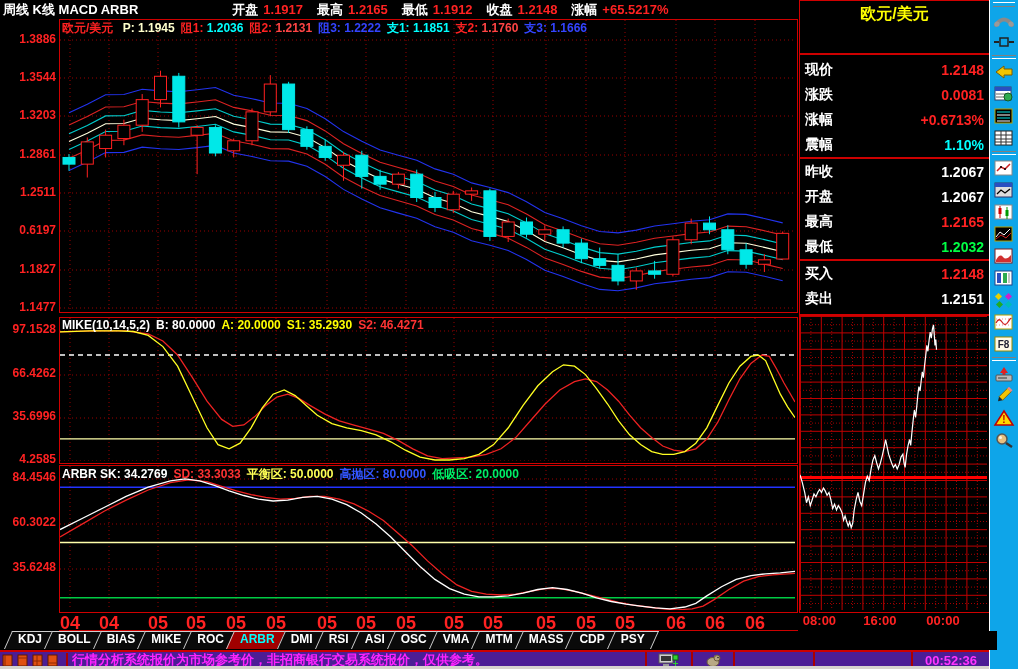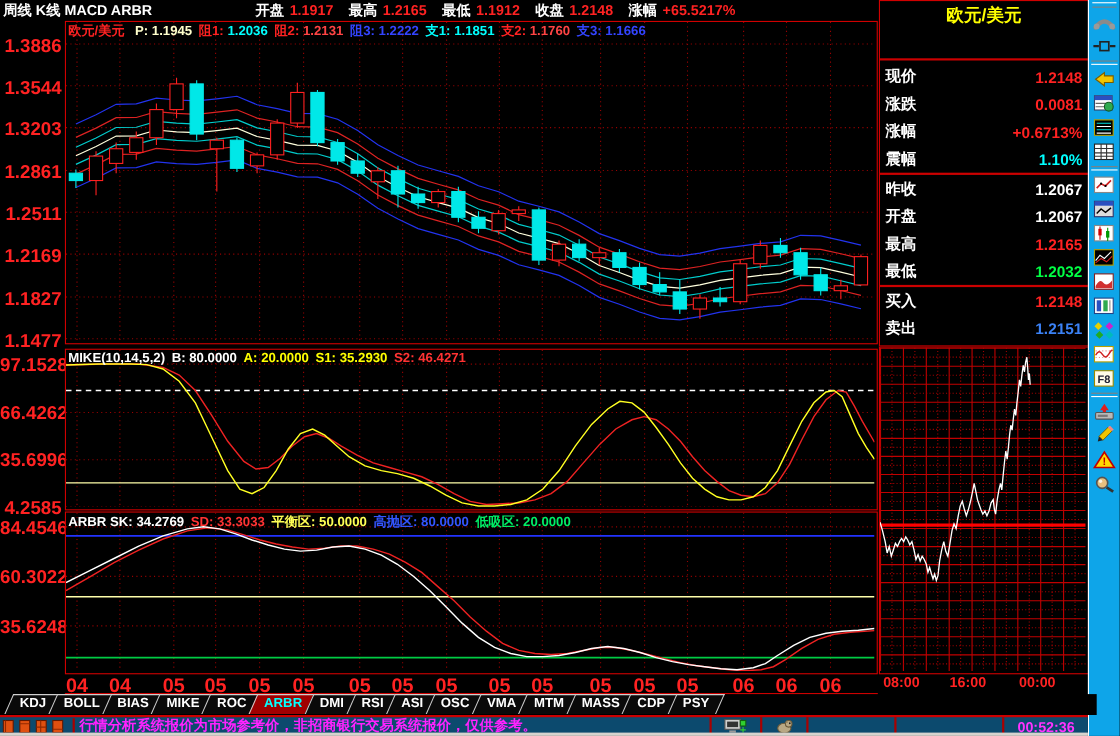--- a/index.html
+++ b/index.html
@@ -12,21 +12,21 @@
   #top-stats{display:flex;margin-left:80px;align-items:center;}
   .tstat-l{color:#fff;font-weight:bold;font-size:13px;margin-left:14px;}
   .tstat-v{color:#ff2222;font-weight:bold;font-size:13px;margin-left:5px;}
   
   .panel{position:absolute;border:1px solid #d00000;background:#000;}
   #main-panel{left:59px;top:19px;width:737px;height:292px;}
   #mike-panel{left:59px;top:317px;width:737px;height:145px;}
   #arbr-panel{left:59px;top:465px;width:737px;height:146px;}
   .panel-header{position:absolute;left:2px;top:0;white-space:nowrap;font-size:12px;font-weight:bold;z-index:5;}
   .ph-item{margin-right:6px;}
-  .ylab{position:absolute;color:#ff2222;font-weight:bold;font-size:17px;width:56px;text-align:right;}
+  .ylab{position:absolute;color:#ff2222;font-weight:bold;font-size:12px;width:56px;text-align:right;}
   #xaxis-row{position:absolute;left:59px;top:612px;width:739px;height:18px;border-bottom:2px solid #cc0000;}
   .xlab{position:absolute;top:1px;color:#ff2222;font-weight:bold;font-size:18px;transform:translateX(-50%);}
   
   #quote-panel{left:799px;top:0;width:189px;height:313px;}
   #q-title{position:absolute;left:0;top:3px;width:100%;text-align:center;color:#ffff00;font-size:16px;font-weight:bold;}
   #q-sub{position:absolute;left:0;top:27px;width:100%;text-align:center;color:#e8e8e8;font-size:15px;font-weight:bold;letter-spacing:1px;}
   #q-sep0{position:absolute;left:0;top:52px;width:100%;height:0;border-top:2px solid #cc0000;}
   #q-rows{position:absolute;left:0;top:56px;width:100%;}
   .q-row{height:25px;display:flex;align-items:center;padding:0 5px;justify-content:space-between;}
   .q-l{color:#fff;font-size:14px;font-weight:bold;}
@@ -42,21 +42,21 @@
   .tb-btn{width:24px;height:22px;margin:0 auto;display:flex;align-items:center;justify-content:center;cursor:pointer;}
   .tb-div{height:2px;border-top:1px solid #808080;border-bottom:1px solid #fff;margin:2px 2px;}
   
   #tabs-row{position:absolute;left:0;top:631px;width:989px;height:19px;display:flex;padding-left:8px;background:#000;}
   .tab{position:relative;height:18px;line-height:17px;padding:0 10px;color:#fff;font-weight:bold;font-size:12px;cursor:pointer;margin-right:-4px;}
   .tab::before{content:"";position:absolute;inset:0;background:#0a0a0a;border:1px solid #cfcfcf;border-bottom:none;transform:skewX(-24deg);}
   .tab span{position:relative;}
   .tab.active::before{background:#a00000;}
   .tab.active{color:#00ffff;}
   
-  #status-bar{position:absolute;left:0;top:650px;width:989px;height:16px;border-top:2px solid #cc0000;background:#0c4a6e;display:flex;align-items:center;}
+  #status-bar{position:absolute;left:0;top:650px;width:989px;height:16px;border-top:2px solid #cc0000;background:#4c1d95;display:flex;align-items:center;}
   #sb-books{display:flex;align-items:center;margin-left:2px;}
   #sb-books svg{margin-right:4px;}
   #sb-sep{width:0;height:14px;border-left:2px solid #aa0000;margin:0 4px;}
   #sb-notice{color:#ff22ff;font-size:13px;font-weight:bold;white-space:nowrap;overflow:hidden;flex:1;}
   .sb-cell{height:16px;border-left:2px solid #aa0000;display:flex;align-items:center;justify-content:center;}
   #sb-time{color:#ff33ff;font-size:13px;font-weight:bold;width:72px;text-align:center;}
   #bottom-edge{position:absolute;left:0;top:666px;width:989px;height:3px;background:#d6d3ce;}
   svg{display:block;}
 </style>
 </head>
@@ -79,21 +79,21 @@
         <span class="tstat-v">+65.5217%</span>
       </div>
   </div>
 
   <div id="main-ylabels">
       <div class="ylab" style="left: 0px; top: 32px;">1.3886</div>
       <div class="ylab" style="left: 0px; top: 70px;">1.3544</div>
       <div class="ylab" style="left: 0px; top: 108px;">1.3203</div>
       <div class="ylab" style="left: 0px; top: 147px;">1.2861</div>
       <div class="ylab" style="left: 0px; top: 185px;">1.2511</div>
-      <div class="ylab" style="left: 0px; top: 223px;">1.2169</div>
+      <div class="ylab" style="left: 0px; top: 223px;">0.6197</div>
       <div class="ylab" style="left: 0px; top: 262px;">1.1827</div>
       <div class="ylab" style="left: 0px; top: 300px;">1.1477</div>
       <div class="ylab" style="left: 0px; top: 322px;">97.1528</div>
       <div class="ylab" style="left: 0px; top: 366px;">66.4262</div>
       <div class="ylab" style="left: 0px; top: 409px;">35.6996</div>
       <div class="ylab" style="left: 0px; top: 452px;">4.2585</div>
       <div class="ylab" style="left: 0px; top: 470px;">84.4546</div>
       <div class="ylab" style="left: 0px; top: 515px;">60.3022</div>
       <div class="ylab" style="left: 0px; top: 560px;">35.6248</div>
     </div>
@@ -335,21 +335,21 @@
           <span class="q-l">最低</span>
           <span class="q-v" style="color: rgb(0, 255, 68);">1.2032</span>
         </div>
         <div class="q-sep"></div>
         <div class="q-row">
           <span class="q-l">买入</span>
           <span class="q-v" style="color: rgb(255, 34, 34);">1.2148</span>
         </div>
         <div class="q-row">
           <span class="q-l">卖出</span>
-          <span class="q-v" style="color: #3b82f6;">1.2151</span>
+          <span class="q-v" style="color: #ffffff;">1.2151</span>
         </div>
       </div>
   </div>
 
   <div class="panel" id="mini-panel">
     <svg id="mini-svg" width="187" height="294">
         <line x1="0.5" y1="0" x2="0.5" y2="294" stroke="#c00000"></line>
         <line x1="10.9" y1="0" x2="10.9" y2="294" stroke="#a00000" stroke-dasharray="1,2"></line>
         <line x1="21.3" y1="0" x2="21.3" y2="294" stroke="#c00000"></line>
         <line x1="31.700000000000003" y1="0" x2="31.700000000000003" y2="294" stroke="#a00000" stroke-dasharray="1,2"></line>

